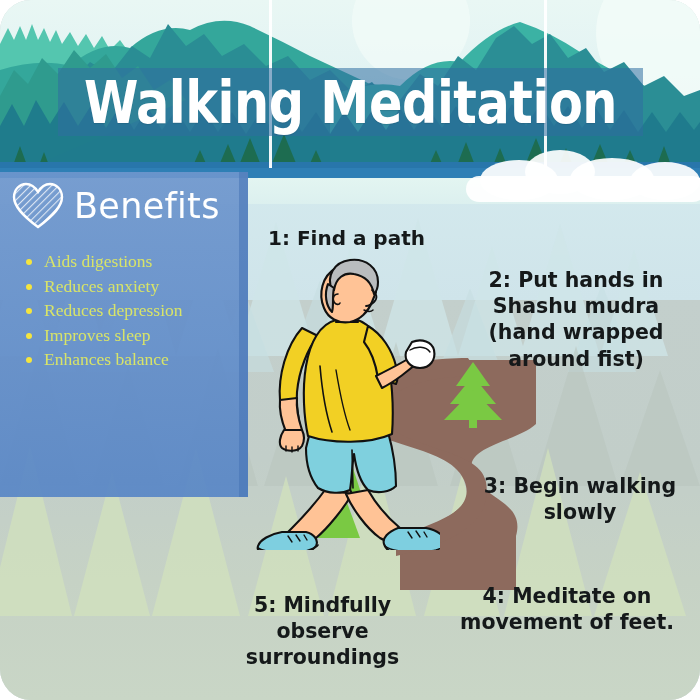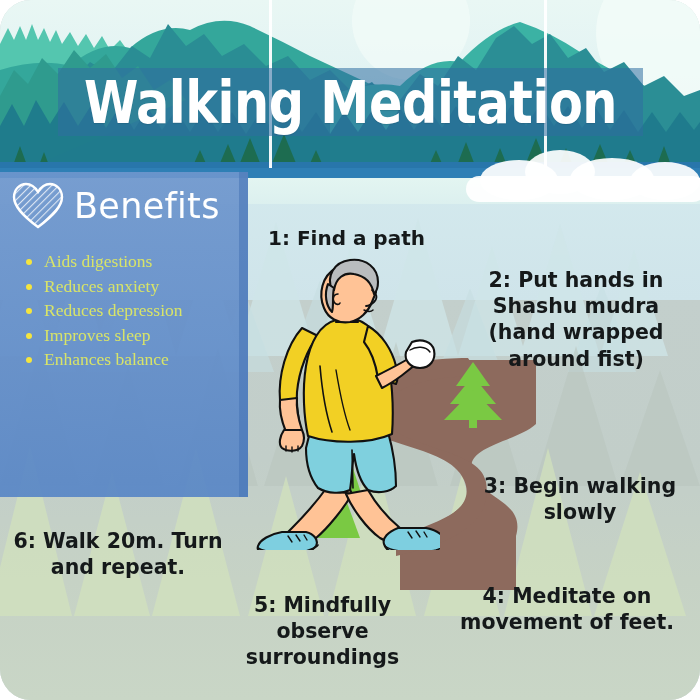--- a/index.html
+++ b/index.html
@@ -340,15 +340,14 @@
       <li>Improves sleep</li>
       <li>Enhances balance</li>
     </ul>
   </div>
 
   <div class="step" id="step1">1: Find a path</div>
   <div class="step" id="step2">2: Put hands in Shashu mudra (hand wrapped around fist)</div>
   <div class="step" id="step3">3: Begin walking slowly</div>
   <div class="step" id="step4">4: Meditate on movement of feet.</div>
   <div class="step" id="step5">5: Mindfully observe surroundings</div>
-  <div class="step" id="step6">6: Walk 20m. Turn and repeat.</div>
 
 </div>
 
 </body></html>

